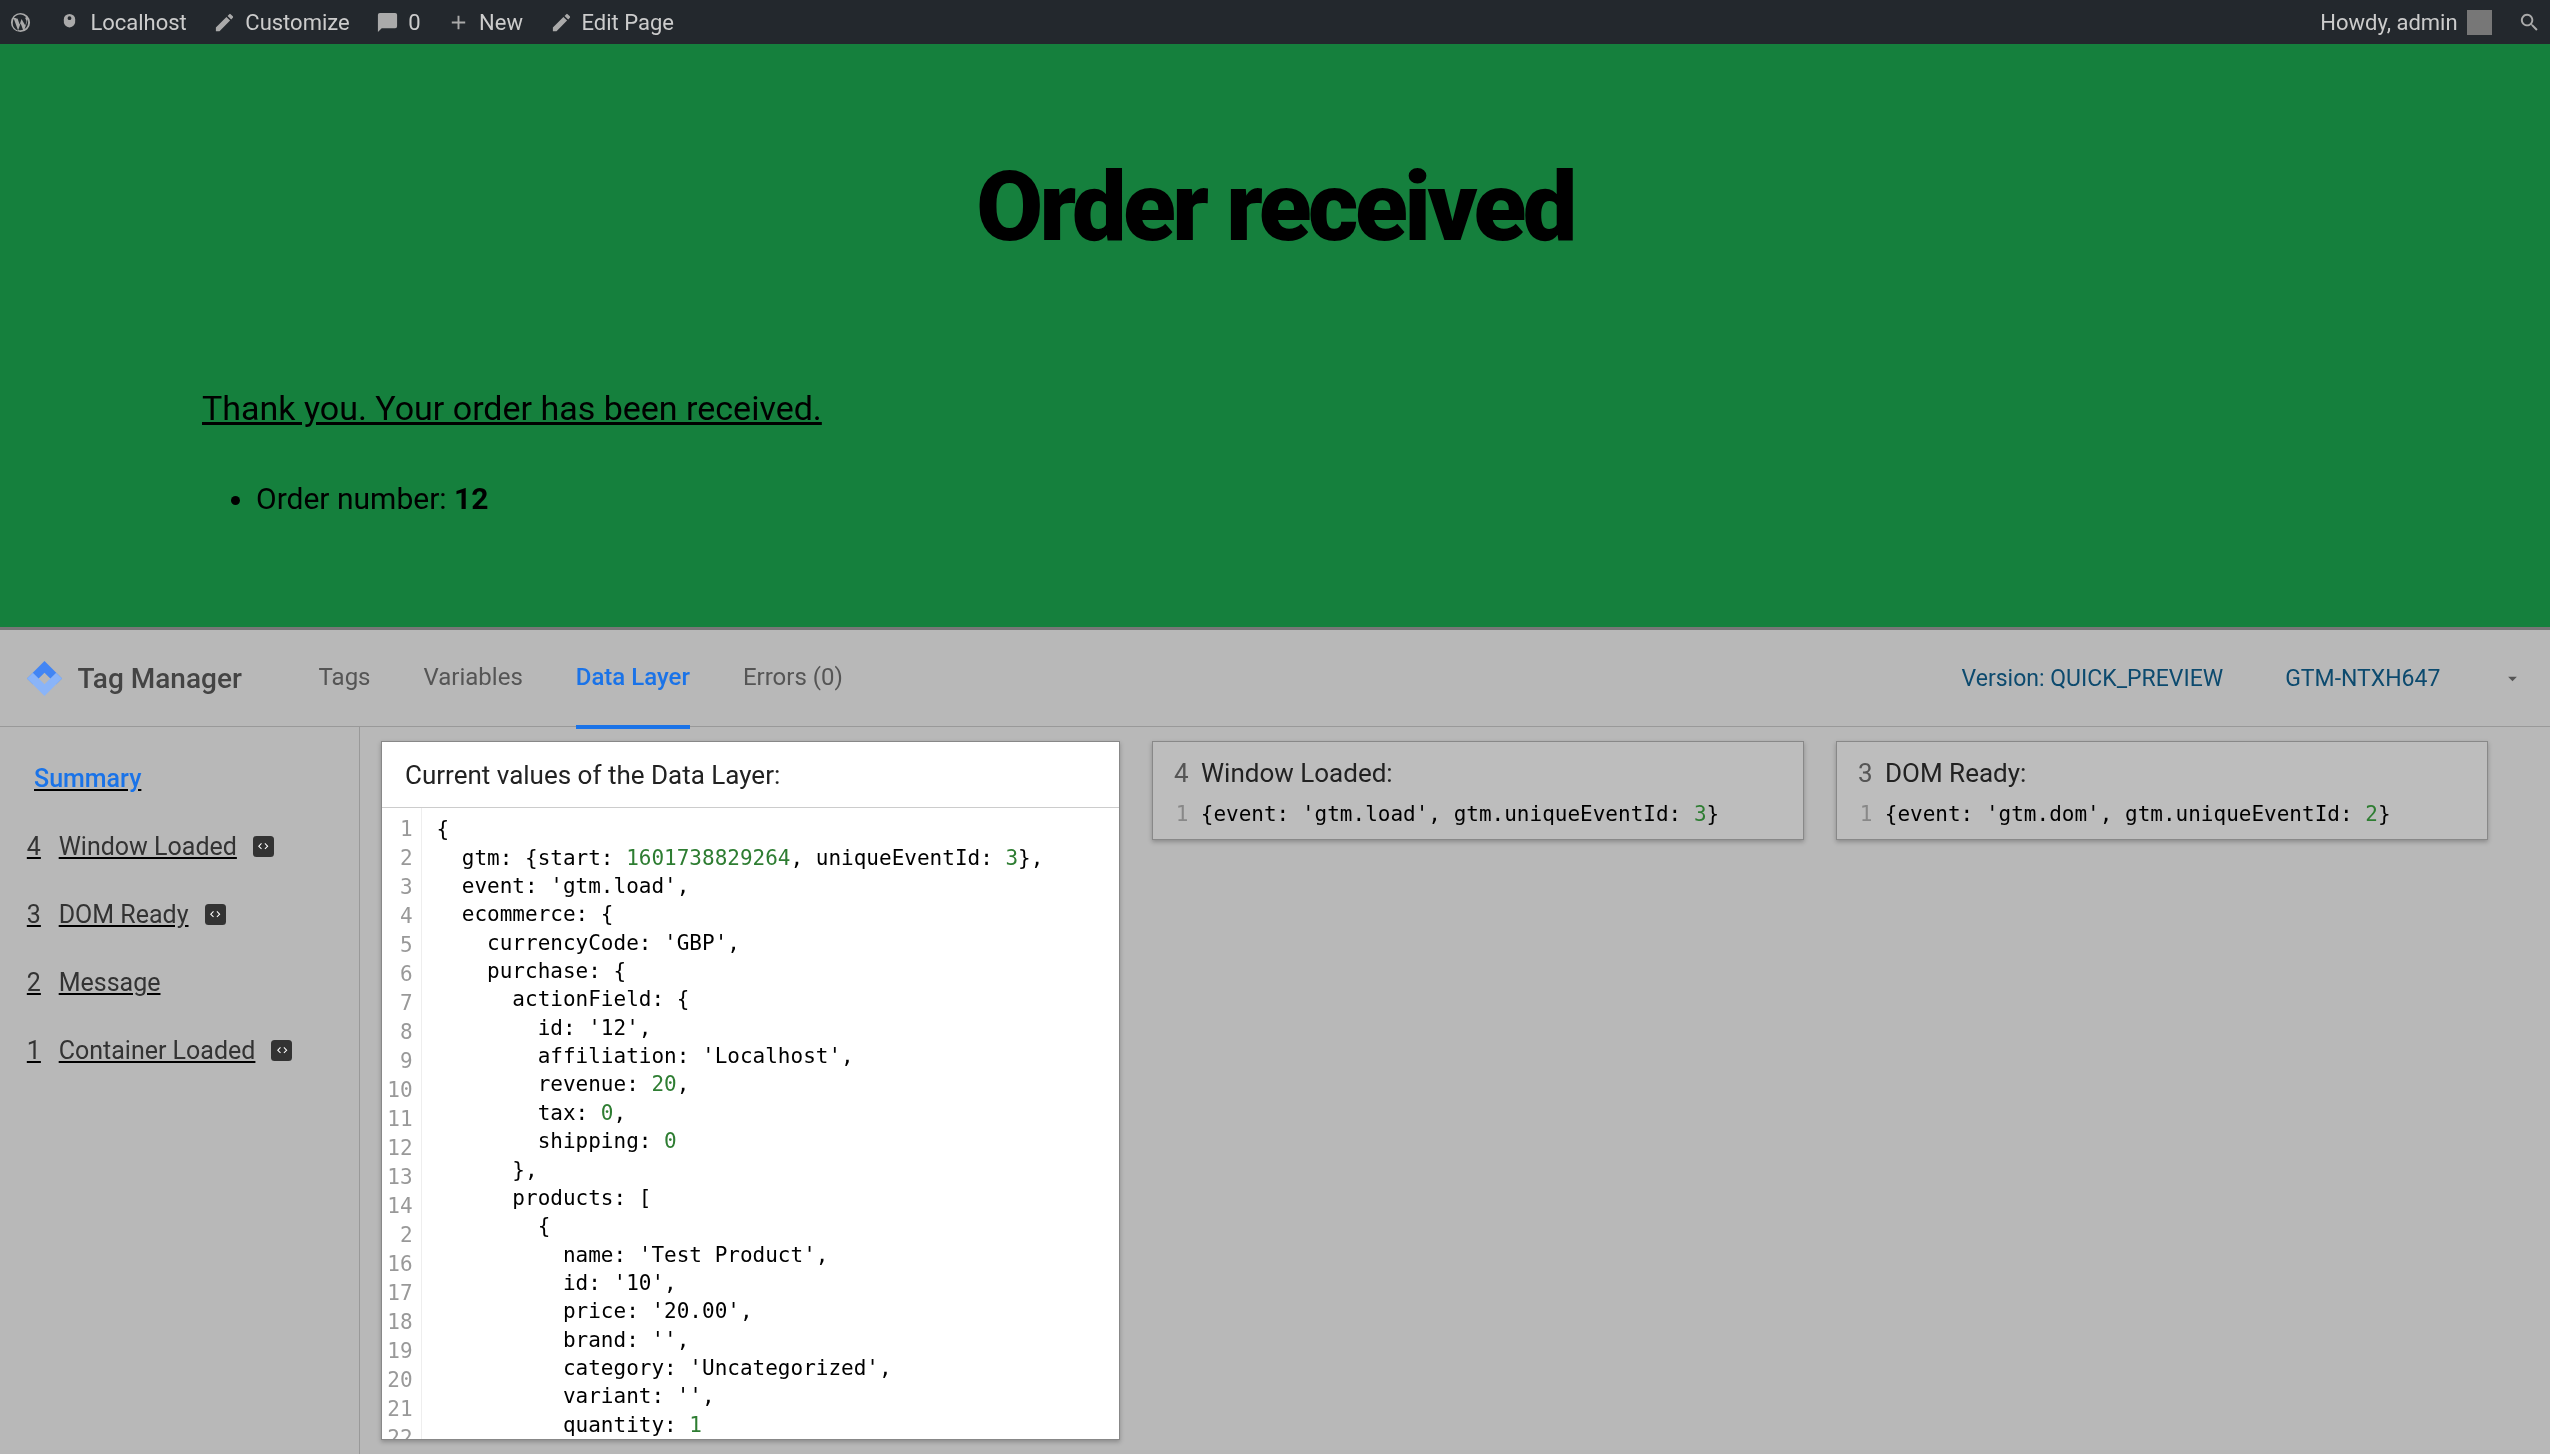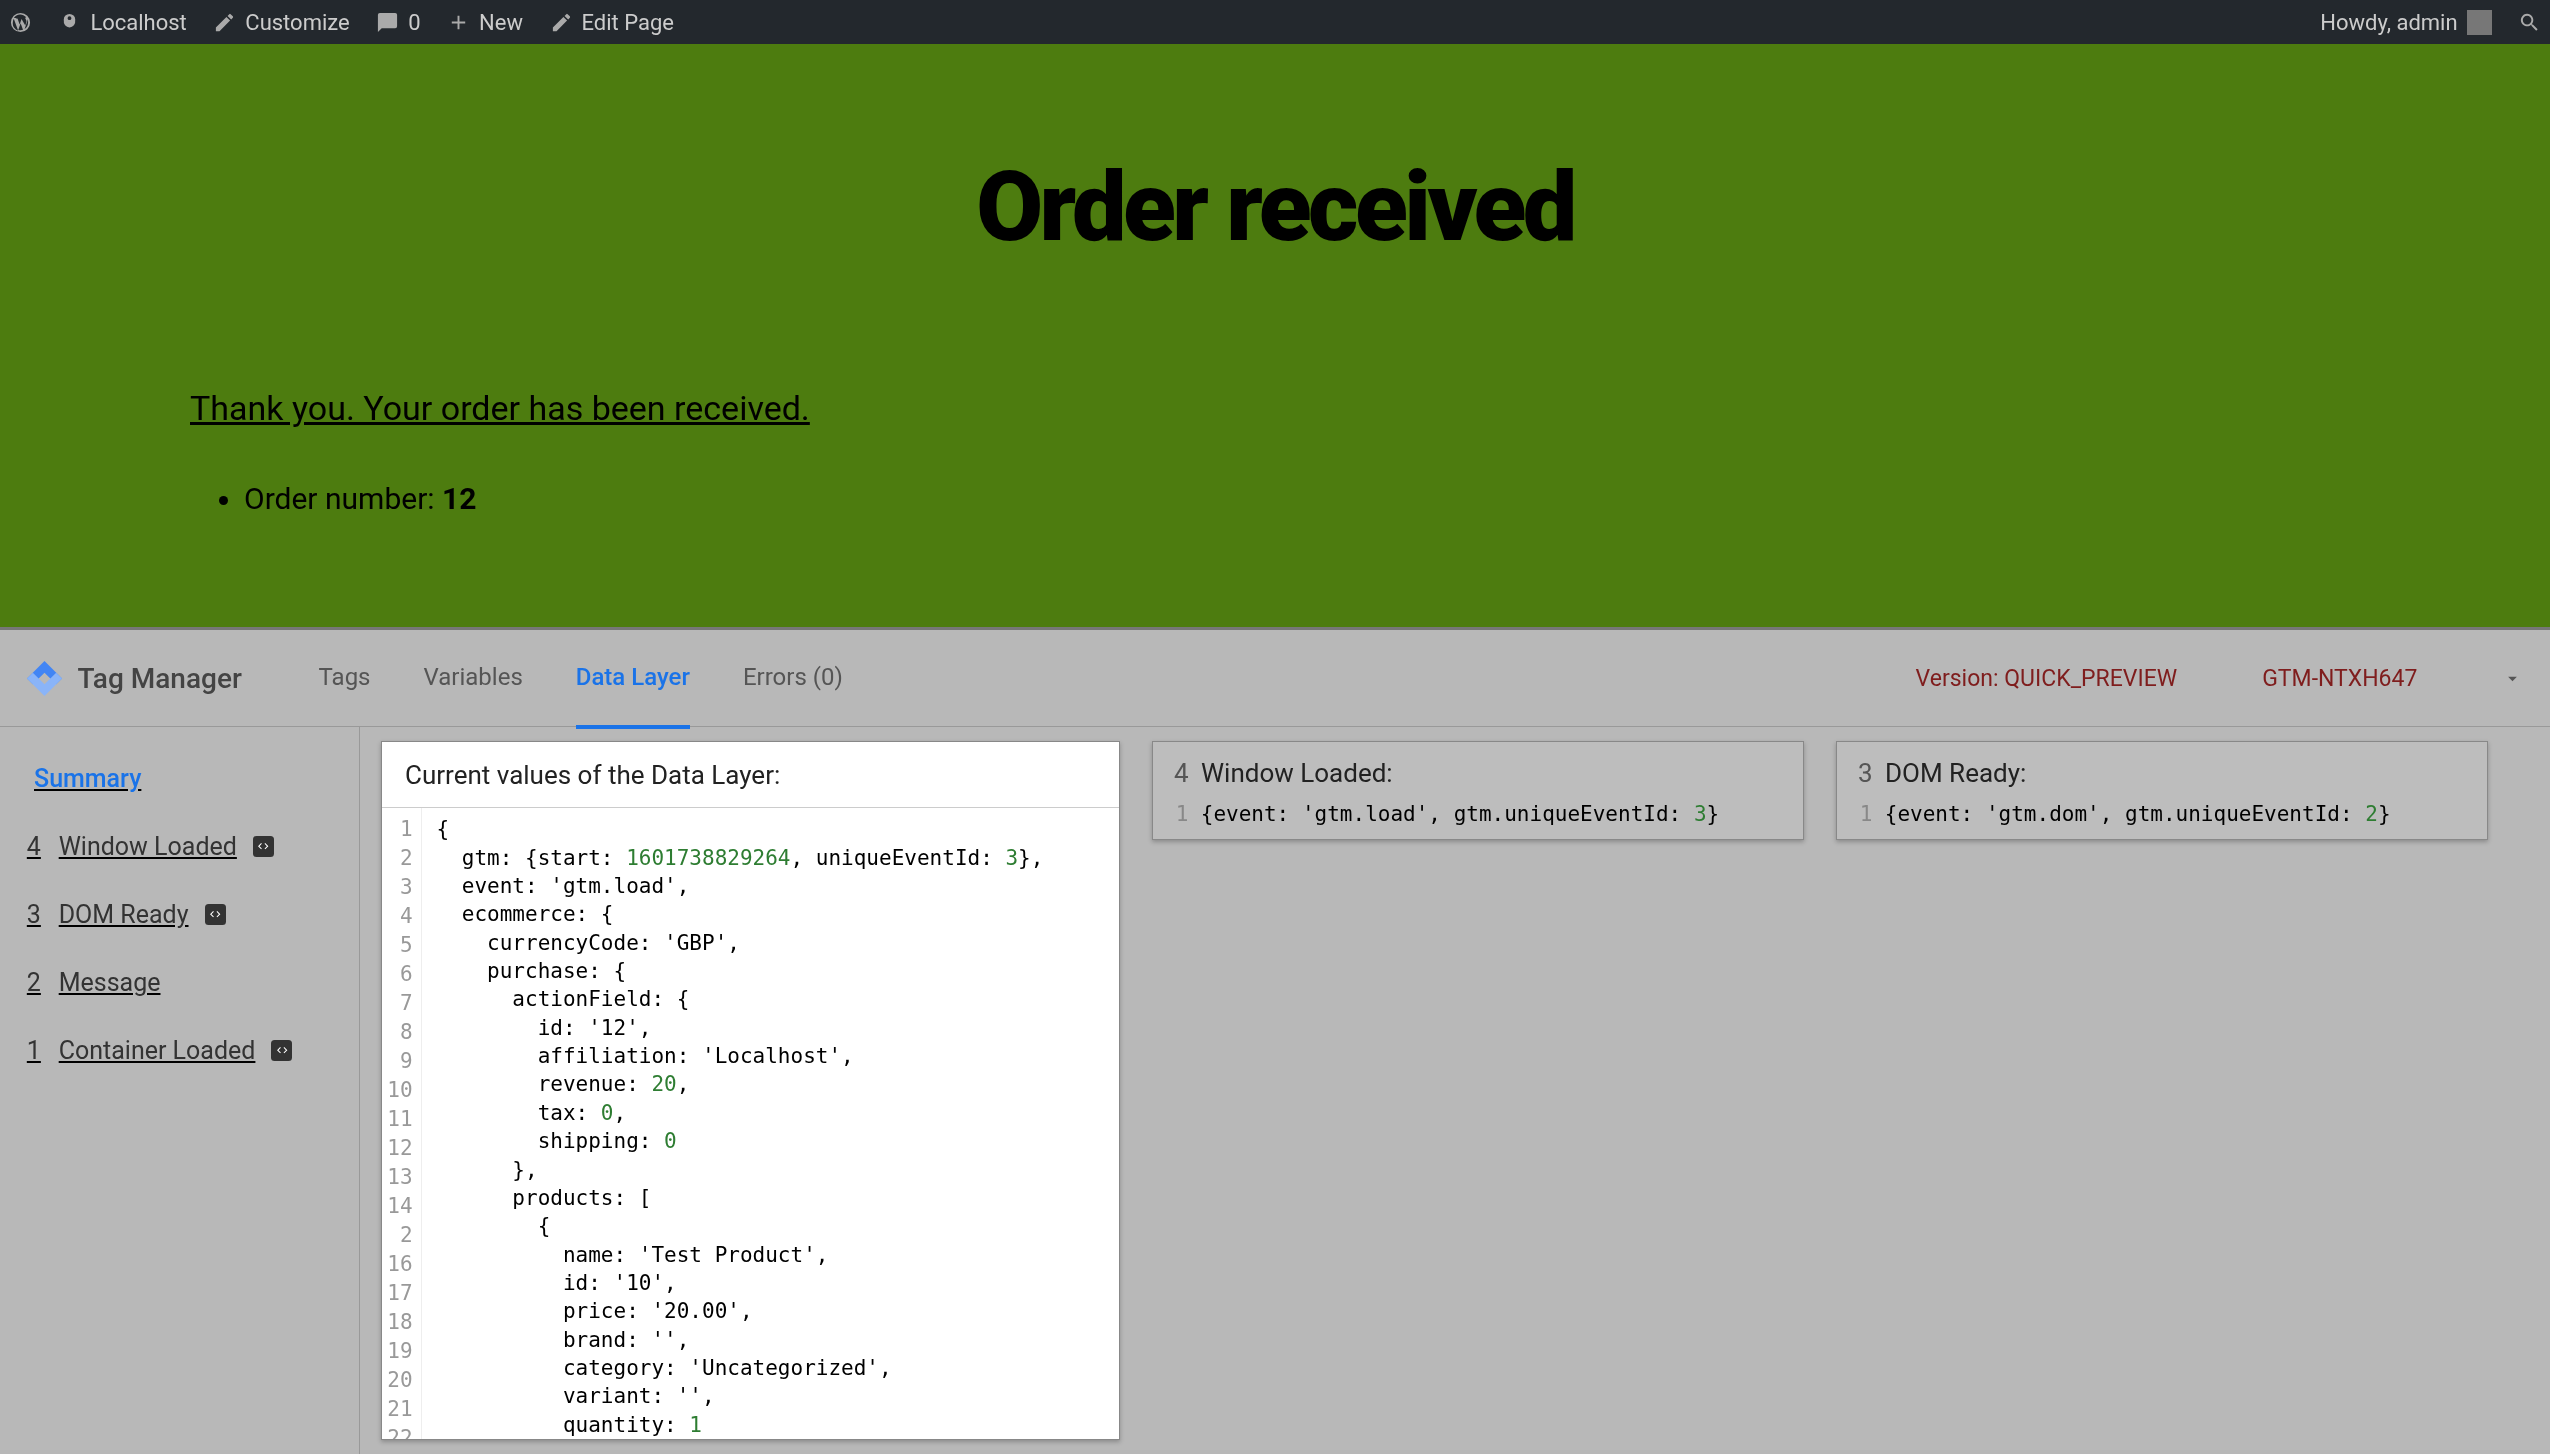--- a/index.html
+++ b/index.html
@@ -6,36 +6,36 @@
 body { font-family: -apple-system, BlinkMacSystemFont, "Segoe UI", Roboto, sans-serif; width: 2550px; height: 1454px; overflow: hidden; background: #b8b8b8; }
 
 
 .wp-bar { background: #23282d; height: 44px; display: flex; align-items: center; justify-content: space-between; padding: 0 8.9px; color: #ccc; font-size: 22px; }
 .wp-left, .wp-right { display: flex; align-items: center; gap: 26.6px; }
 .wp-item { display: flex; align-items: center; gap: 8.9px; cursor: pointer; }
 .wp-right .avatar-sq { width: 25px; height: 25px; background: #777; }
 .wp-bar svg { width: 23px; height: 23px; fill: #aaa; }
 
 
-.page { background: #4d7c0f; padding: 106px 0 53px; height: 627px; }
+.page { background: #15803d; padding: 106px 12px 53px; height: 627px; }
 .page-title { font-size: 97px; font-weight: 900; text-align: center; letter-spacing: -3.5px; }
 .page-msg { font-size: 34px; margin: 124px 0 0 190px; text-decoration: underline; }
 .page-list { margin: 53px 0 0 244px; font-size: 30px; }
 .page-list li { list-style: disc; }
 .page-list .strong { font-weight: 700; }
 
 
 .gtm { position: absolute; left: 0; right: 0; top: 627px; bottom: 0; background: #b8b8b8; border-top: 3.5px solid #777; display: flex; flex-direction: column; }
 .gtm-header { display: flex; align-items: center; height: 97px; padding: 0 26.6px; border-bottom: 0.9px solid #999; }
 .gtm-logo { display: flex; align-items: center; gap: 16px; font-size: 28px; color: #444; font-weight: 500; width: 292px; }
 .gtm-logo svg { width: 35px; height: 35px; }
 .gtm-tabs { display: flex; gap: 53px; font-size: 24px; color: #555; }
 .gtm-tab { padding: 35px 0 34px; cursor: pointer; }
 .gtm-tab.active { color: #1a73e8; border-bottom: 4.4px solid #1a73e8; font-weight: 500; }
-.gtm-meta { margin-left: auto; display: flex; align-items: center; gap: 85px; font-size: 23px; color: #7f1d1d; }
+.gtm-meta { margin-left: auto; display: flex; align-items: center; gap: 62px; font-size: 23px; color: #0c4a6e; }
 .chev { width: 21px; height: 21px; }
 
 .gtm-body { display: flex; flex: 1; overflow: hidden; }
 
 .sidebar { width: 360px; padding: 17.7px 0; border-right: 0.9px solid #999; text-decoration: underline; }
 .side-item { padding: 19.5px 25px; font-size: 25px; color: #333; display: flex; align-items: center; gap: 16px; cursor: pointer; }
 .side-item.summary { color: #1a73e8; font-weight: 500; padding-left: 34px; }
 .side-item .num { width: 17.7px; text-align: center; }
 .badge-sq { width: 21px; height: 21px; background: #333; border-radius: 3.5px; display: inline-flex; align-items: center; justify-content: center; }
 .badge-sq svg { width: 12.4px; height: 12.4px; fill: #fff; }

